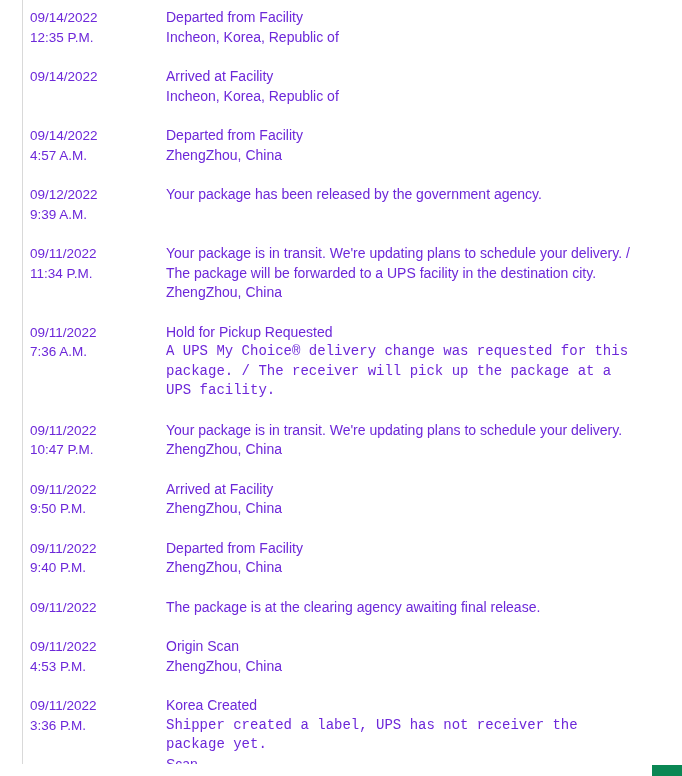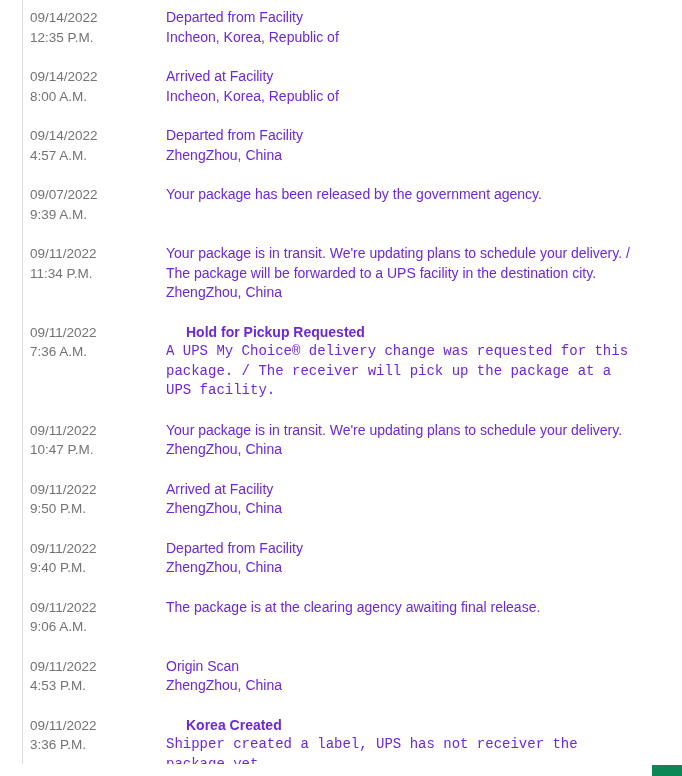--- a/index.html
+++ b/index.html
@@ -42,40 +42,39 @@
     align-items: flex-start;
     padding: 0 12px 0 30px;
     margin-bottom: 20px;
     box-sizing: border-box;
   }
   .event-when {
     width: 136px;
     flex: 0 0 136px;
     font-size: 13.5px;
     line-height: 19.5px;
-    color: #737373;
+    color: #6d28d9;
   }
   .event-when .date,
   .event-when .time {
     display: block;
     white-space: nowrap;
   }
   .event-what {
     flex: 1 1 auto;
     font-size: 14px;
     line-height: 19.5px;
     color: #6d28d9;
     padding-right: 36px;
   }
   .event-title {
     display: block;
   }
   .event-title.bold {
-    font-weight: bold;
-    margin-left: 20px;
+    font-weight: normal;
   }
   .event-detail {
     display: block;
     font-family: Liberation Mono, monospace;
   }
   .event-location {
     display: block;
   }
   
   .bottom-bar {
@@ -110,21 +109,20 @@
     <div class="event-what">
       <span class="event-title">Departed from Facility</span>
 
       <span class="event-location">Incheon, Korea, Republic of</span>
     </div>
   </li>
 
   <li class="event">
     <div class="event-when">
       <span class="date">09/14/2022</span>
-      <span class="time">8:00 A.M.</span>
     </div>
     <div class="event-what">
       <span class="event-title">Arrived at Facility</span>
 
       <span class="event-location">Incheon, Korea, Republic of</span>
     </div>
   </li>
 
   <li class="event">
     <div class="event-when">
@@ -133,21 +131,21 @@
     </div>
     <div class="event-what">
       <span class="event-title">Departed from Facility</span>
 
       <span class="event-location">ZhengZhou, China</span>
     </div>
   </li>
 
   <li class="event">
     <div class="event-when">
-      <span class="date">09/07/2022</span>
+      <span class="date">09/12/2022</span>
       <span class="time">9:39 A.M.</span>
     </div>
     <div class="event-what">
       <span class="event-title">Your package has been released by the government agency.</span>
 
     </div>
   </li>
 
   <li class="event">
     <div class="event-when">
@@ -205,21 +203,20 @@
     <div class="event-what">
       <span class="event-title">Departed from Facility</span>
 
       <span class="event-location">ZhengZhou, China</span>
     </div>
   </li>
 
   <li class="event">
     <div class="event-when">
       <span class="date">09/11/2022</span>
-      <span class="time">9:06 A.M.</span>
     </div>
     <div class="event-what">
       <span class="event-title">The package is at the clearing agency awaiting final release.</span>
 
     </div>
   </li>
 
   <li class="event">
     <div class="event-when">
       <span class="date">09/11/2022</span>

